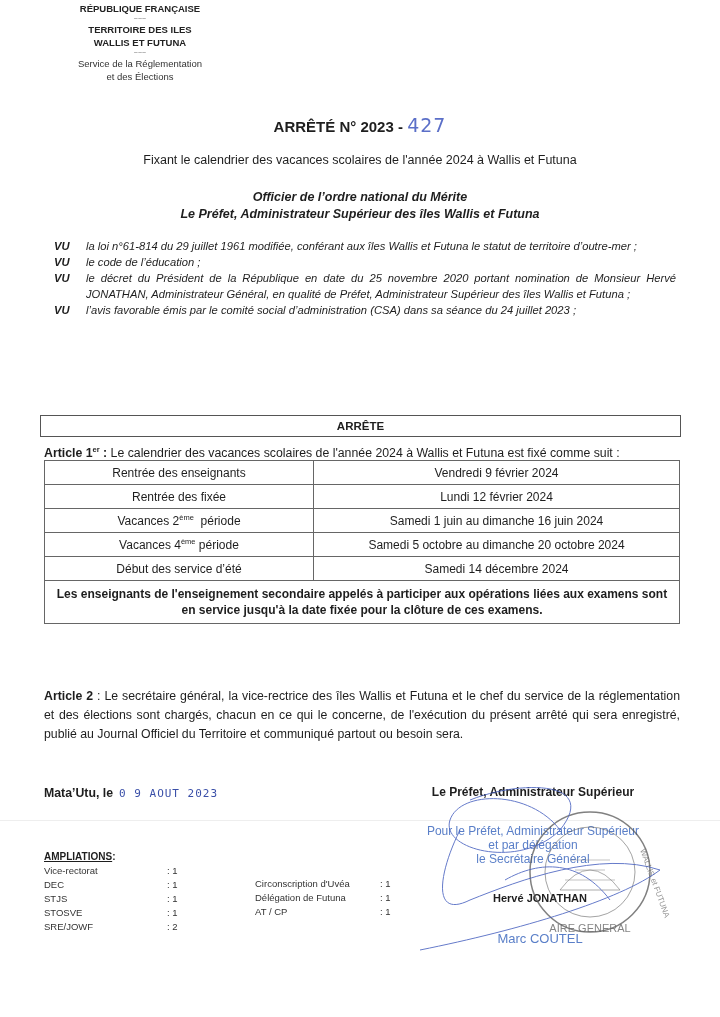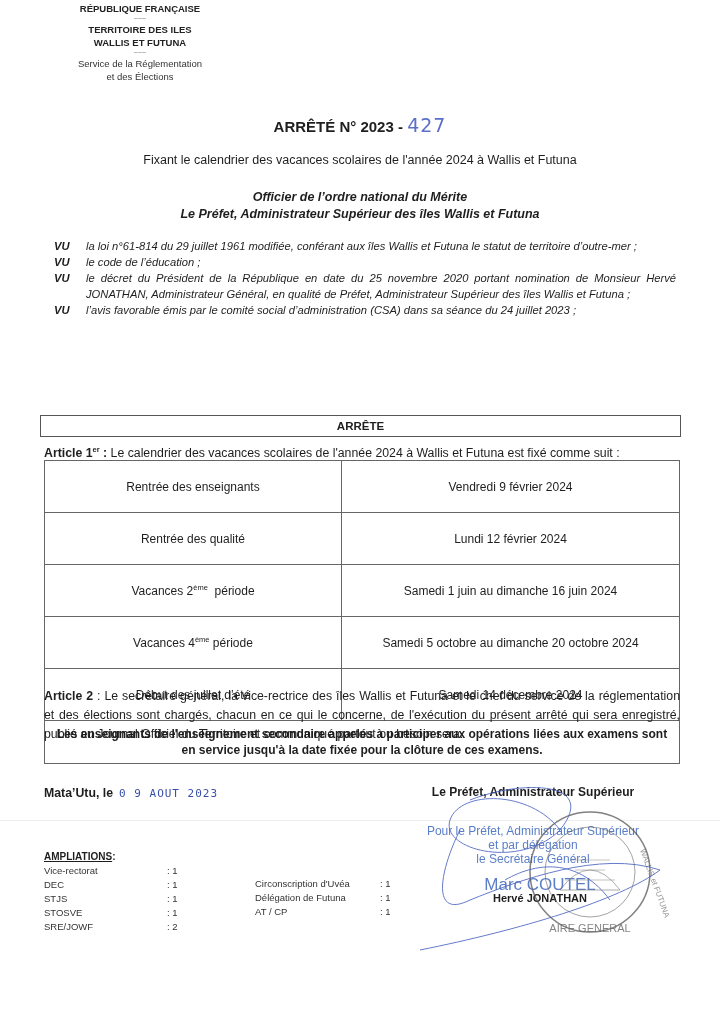--- a/index.html
+++ b/index.html
@@ -14,31 +14,31 @@
   .subtitle { left:0; width:720px; top:153px; text-align:center; font-size:12.5px; }
   .prefet { left:0; width:720px; top:189px; text-align:center; font-weight:bold; font-style:italic; font-size:12.5px; line-height:17px; }
   .vu-list { left:54px; top:238px; width:622px; font-size:11.2px; font-style:italic; line-height:16px; }
   .vu-row { display:flex; }
   .vu-label { width:32px; flex:none; font-weight:bold; }
   .vu-text { flex:1; text-align:justify; }
   .arrete-box { left:40px; top:387px; width:639px; height:20px; border:1px solid #555; text-align:center; font-weight:bold; font-size:11.5px; line-height:20px;margin-top:28px; }
   .article1 { left:44px; top:445px; width:640px; font-size:12.3px; }
   .article1 b sup, td sup { font-size:7.5px; }
   table.cal { position:absolute; left:44px; top:460px; width:636px; border-collapse:collapse; font-size:12px; }
-  table.cal td { border:1px solid #666; text-align:center; height:23px; padding:14px; }
+  table.cal td { border:1px solid #666; text-align:center; height:23px; padding:0; }
   table.cal td.left { width:268px; }
   table.cal td.note { font-weight:bold; line-height:16px; padding:3px 6px; height:36px; }
   .article2 { left:44px; top:687px; width:636px; font-size:12.3px; line-height:19px; text-align:justify; }
   .place { left:44px; top:786px; font-size:12.3px; font-weight:bold; }
   .stamp-date { color:#3a4fa8; font-family:"DejaVu Sans Mono", monospace; font-weight:normal; font-size:11px; letter-spacing:1px; margin-left:6px; }
   .hline { left:0; top:820px; width:720px; height:1px; background:#eeeeee; }
   .sig-block { left:408px; top:784px; width:250px; text-align:center; font-size:12px; line-height:17px; font-weight:bold; }
   .deleg { left:398px; top:824px; width:270px; text-align:center; font-size:12px; line-height:14px; color:#5a7fc8; }
   .signer { left:440px; top:892px; width:200px; text-align:center; font-size:11px; font-weight:bold; }
-  .signer2 { left:440px; top:875px; width:200px; text-align:center; font-size:17px; color:#5a7fc8; }
+  .signer2 { left:440px; top:931px; width:200px; text-align:center; font-size:13px; color:#5a7fc8; }
   .amp-title { left:44px; top:851px; font-size:10px; font-weight:bold; text-decoration:underline; }
   .amp-list { left:44px; top:864px; font-size:9.5px; line-height:14px; color:#333; }
   .amp-row { display:flex; }
   .amp-name { width:123px; }
   .amp-list2 { left:255px; top:877px; font-size:9.5px; line-height:14px; color:#333; }
   .amp-list2 .amp-name { width:125px; }
   svg.overlay { position:absolute; left:0; top:0; pointer-events:none; }
 </style>
 </head>
 <body>
@@ -89,33 +89,33 @@
   <b><span>Article 1</span><sup>er</sup><span> :</span></b><span> Le calendrier des vacances scolaires de l'année 2024 à Wallis et Futuna est fixé comme suit :</span>
 </div>
 
 <table class="cal">
   <tbody>
       <tr>
     <td class="left"><span>Rentrée des enseignants</span></td>
     <td>Vendredi 9 février 2024</td>
   </tr>
   <tr>
-    <td class="left"><span>Rentrée des qualité</span></td>
+    <td class="left"><span>Rentrée des fixée</span></td>
     <td>Lundi 12 février 2024</td>
   </tr>
   <tr>
     <td class="left"><span>Vacances 2</span><sup>ème</sup><span style="white-space:pre">  période</span></td>
     <td>Samedi 1 juin au dimanche 16 juin 2024</td>
   </tr>
   <tr>
     <td class="left"><span>Vacances 4</span><sup>ème</sup><span> période</span></td>
     <td>Samedi 5 octobre au dimanche 20 octobre 2024</td>
   </tr>
   <tr>
-    <td class="left"><span>Début des juillet d’été</span></td>
+    <td class="left"><span>Début des service d’été</span></td>
     <td>Samedi 14 décembre 2024</td>
   </tr>
   <tr>
     <td class="note" colspan="2">Les enseignants de l'enseignement secondaire appelés à participer aux opérations liées aux examens sont en service jusqu'à la date fixée pour la clôture de ces examens.</td>
   </tr>
 </tbody>
   </table>
 
 <div class="abs article2">
   <b>Article 2</b><span> : Le secrétaire général, la vice-rectrice des îles Wallis et Futuna et le chef du service de la réglementation et des élections sont chargés, chacun en ce qui le concerne, de l'exécution du présent arrêté qui sera enregistré, publié au Journal Officiel du Territoire et communiqué partout ou besoin sera.</span>

